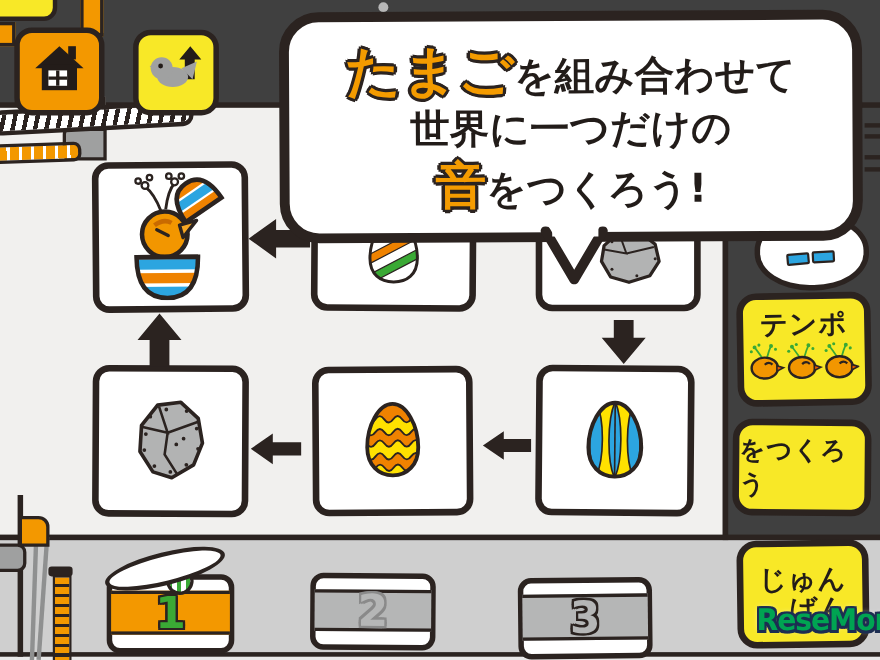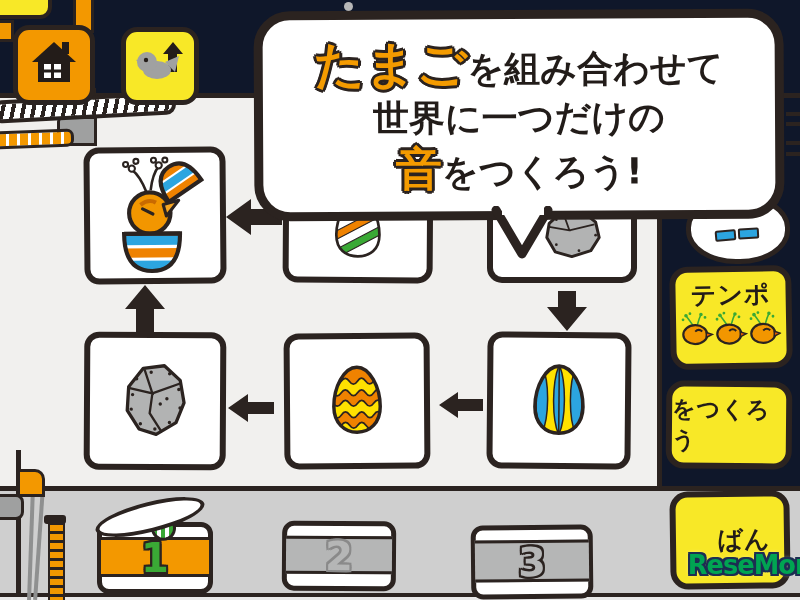--- a/index.html
+++ b/index.html
@@ -1,16 +1,16 @@
 <!DOCTYPE html>
 <html><head>
 <meta charset="utf-8">
 <style>
   html,body{margin:0;padding:0;}
-  .stage{position:relative;width:800px;height:600px;background:#0f172a;overflow:hidden;
+  .stage{position:relative;width:800px;height:600px;background:#404040;overflow:hidden;
          font-family:"DejaVu Sans","Liberation Sans",sans-serif;}
   .abs{position:absolute;}
   
   .panel-main{left:0;top:97px;width:657px;height:390px;background:#f1f0ee;z-index:0;}
   .hline{left:0;width:800px;height:5px;background:#2b2320;z-index:1;}
   .vline{left:657px;top:93px;width:5px;height:398px;background:#2b2320;z-index:1;}
   .bottom-strip{left:0;top:491px;width:800px;height:102px;background:#cfcfcf;z-index:0;}
   .footer-light{left:0;top:597px;width:800px;height:3px;background:#e9e9e9;z-index:1;}
 
   
@@ -381,20 +381,21 @@
           <path d="M14,20 q3.5,-3.5 7,0" stroke="#2b2320" stroke-width="2" fill="none"></path>
           <polygon points="25,21 31,23 25,26" fill="#e55c00" stroke="#2b2320" stroke-width="1.5"></polygon>
         </g>
       </svg>
     </span>
   </div>
   <div class="abs side-btn btn-omakase">
     <span class="side-label" style="font-size:23px;">をつくろう</span>
   </div>
   <div class="abs side-btn btn-junban">
+    <span class="side-label">じゅん</span>
     <span class="side-label junban-l2">ばん</span>
   </div>
 
   <div class="abs tin" style="left:97px;top:522px;width:106px;height:62px;">
     <span class="band band-active"></span>
     <span class="num num-1">1</span>
   </div>
   <div class="abs mini-egg"></div>
   <div class="abs lid"></div>
   <div class="abs tin" style="left:282px;top:521px;width:104px;height:60px;transform:rotate(0.4deg);">

